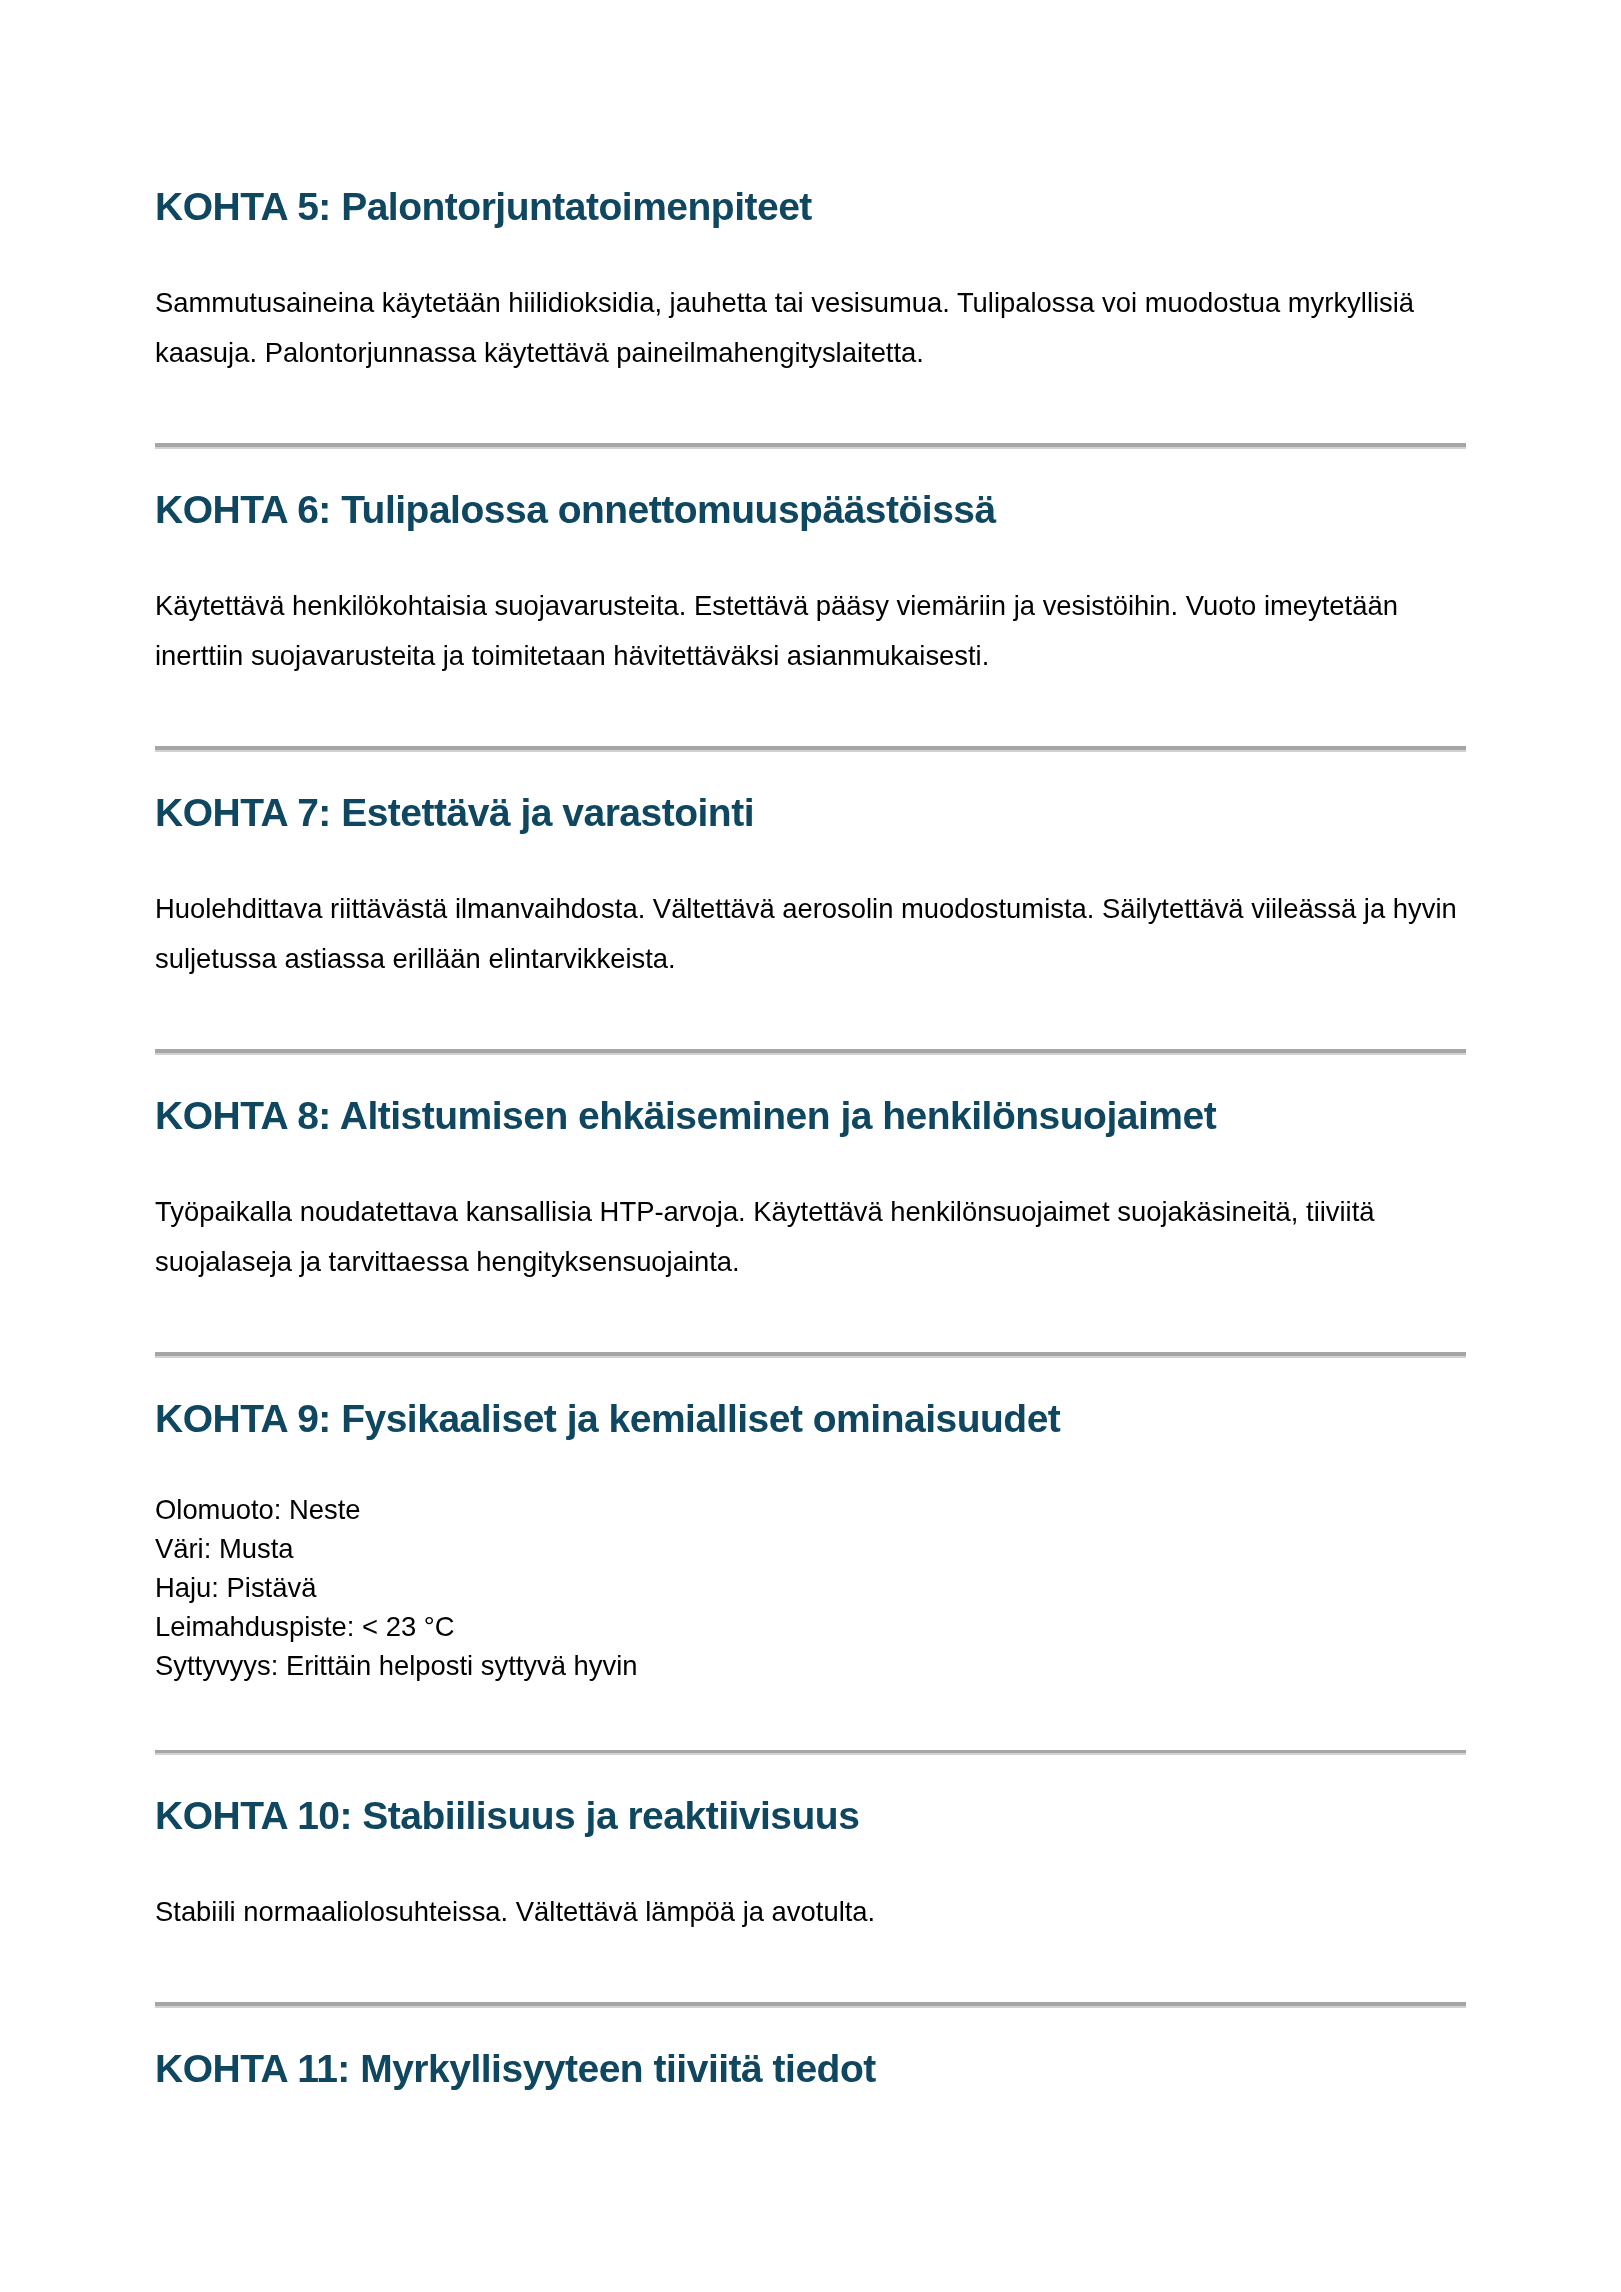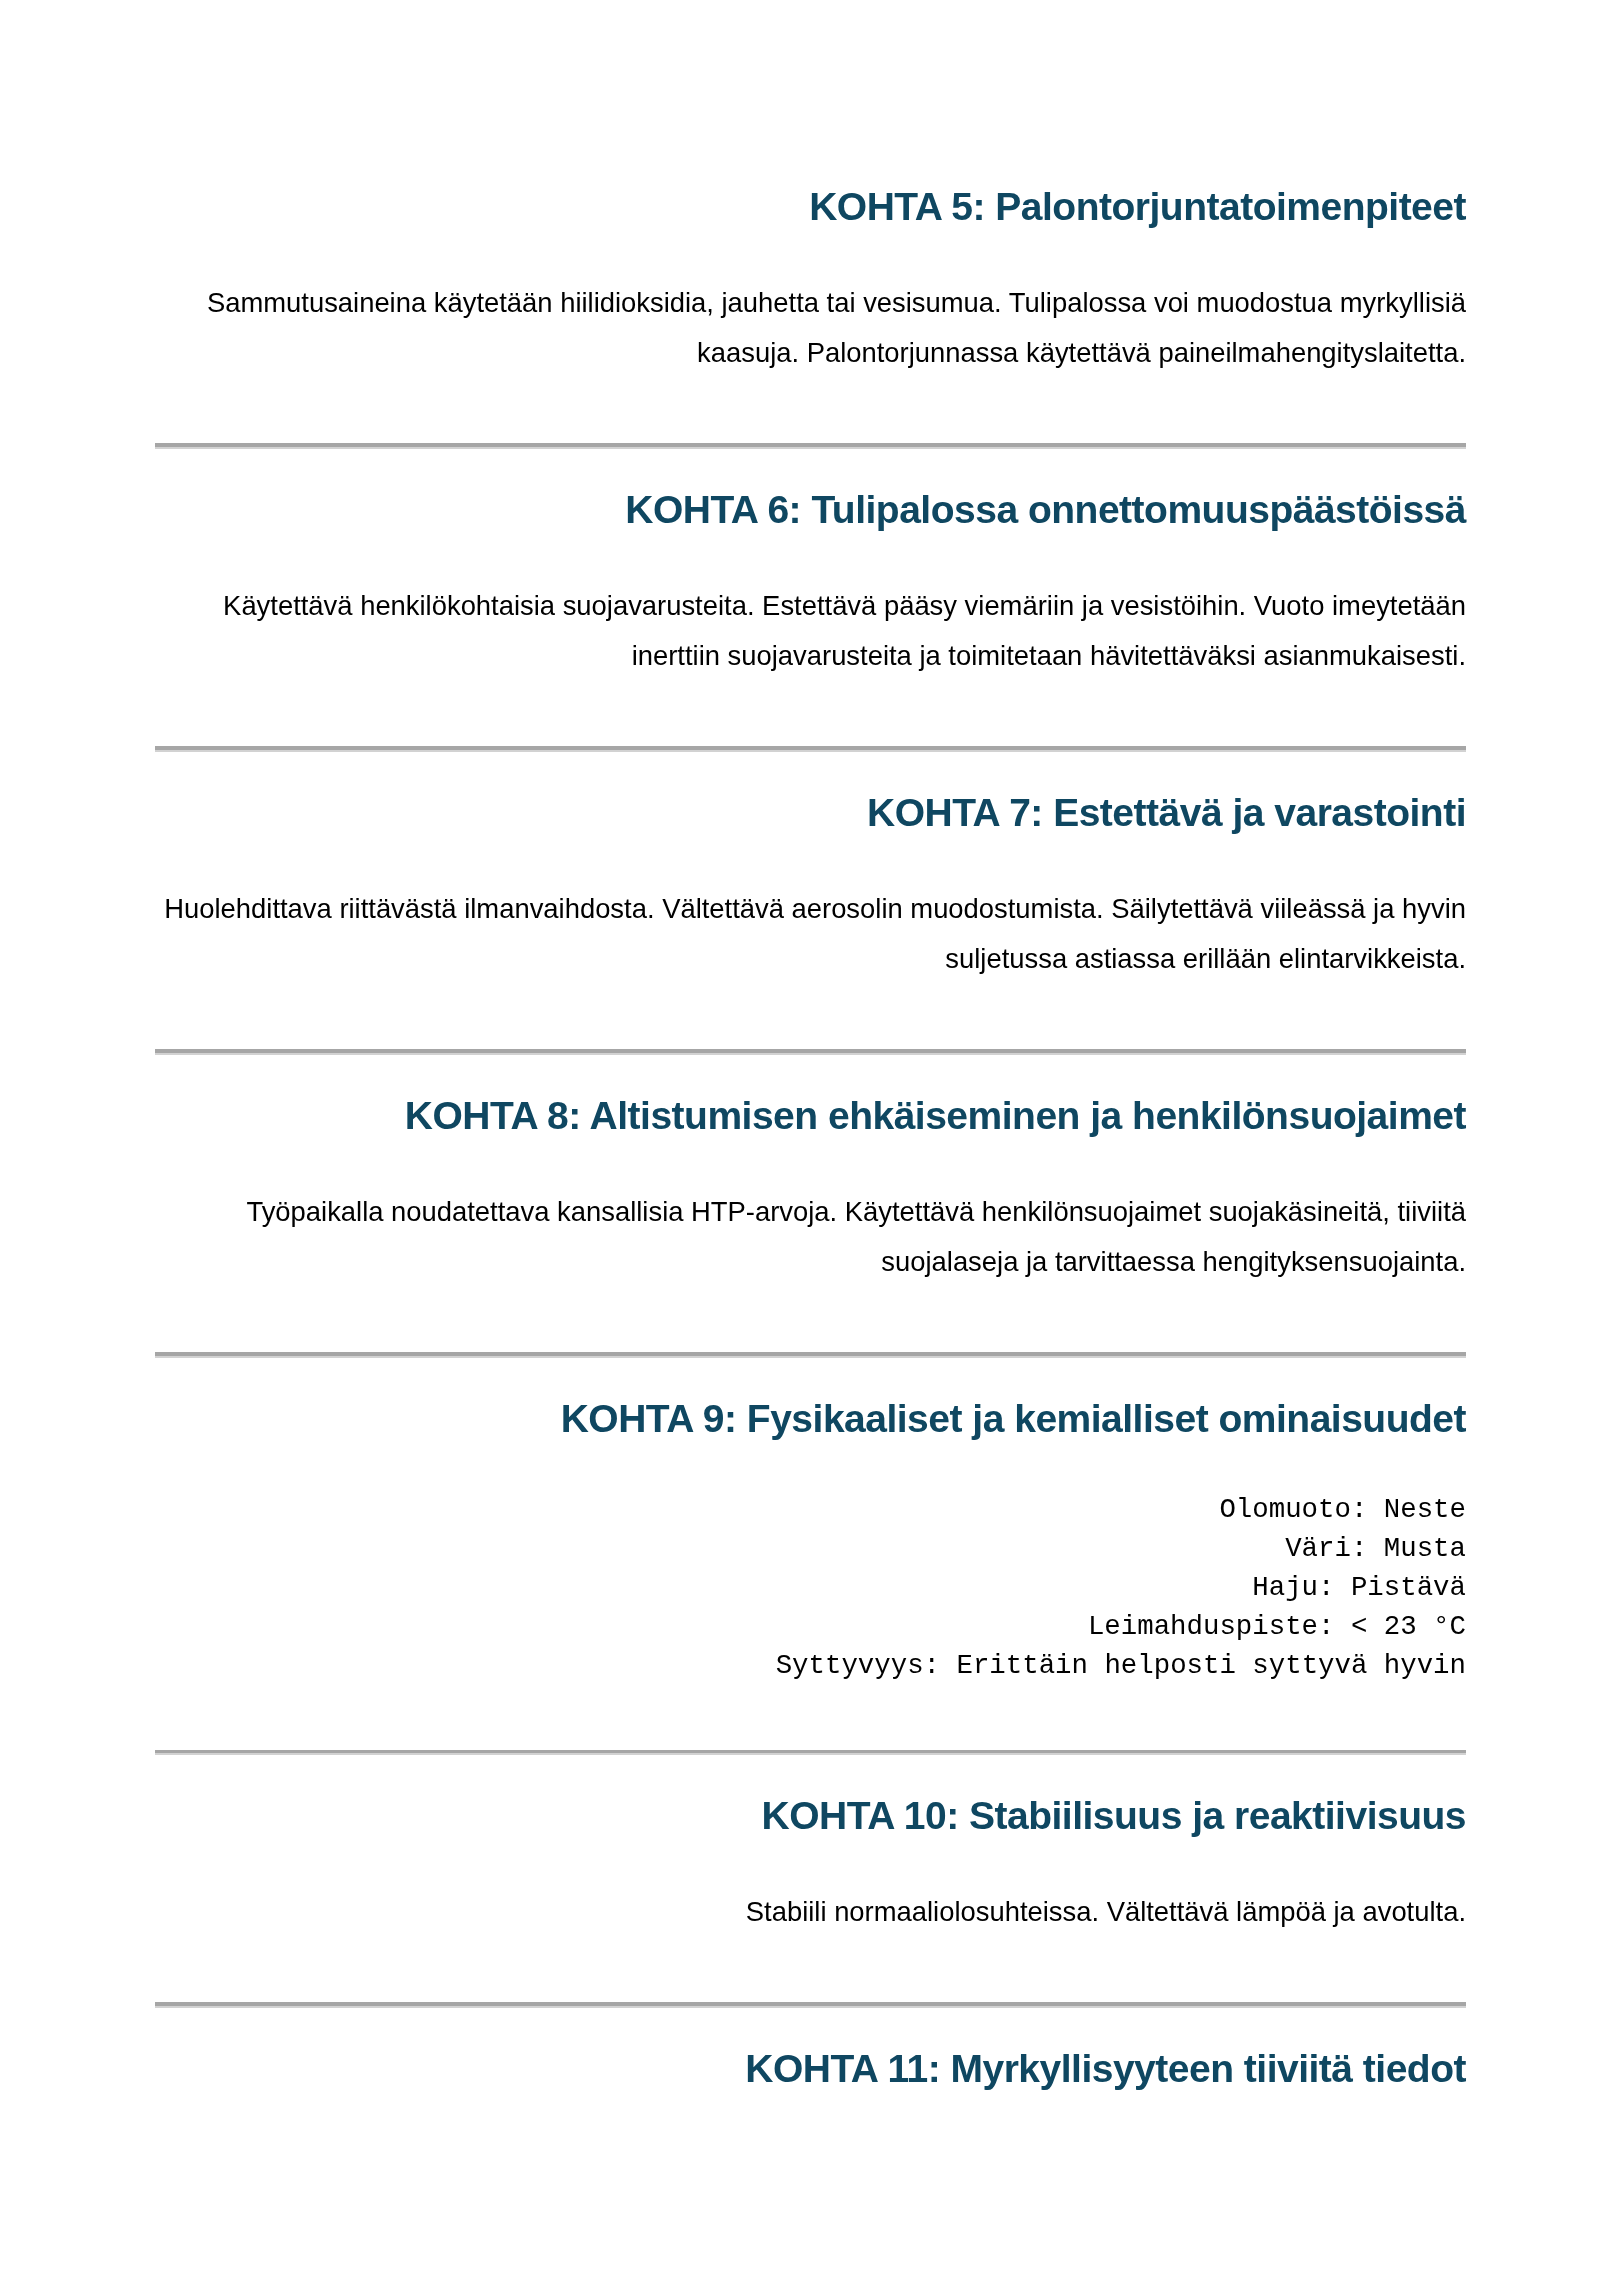--- a/index.html
+++ b/index.html
@@ -21,39 +21,37 @@
     height: 2293px;
     font-family: "Liberation Sans", sans-serif;
     color: var(--text-color);
     overflow: hidden;
   }
   .page {
     width: 1621px;
     height: 2293px;
     padding: 183px 155px 0 155px;
     background: var(--background);
-    text-align: right;
   }
   .section-heading {
     margin: 0 0 48px 0;
     font-size: 39px;
     line-height: 47px;
     font-weight: 700;
     letter-spacing: -0.5px;
     color: var(--heading-color);
   }
   .section-body {
     margin: 0 0 65px 0;
     font-size: 27.4px;
     line-height: 50px;
     max-width: 1313px;
   }
   .prop-list {
     margin: 0 0 65px 0;
-    font-family: Liberation Mono, monospace;
   }
   .prop-line {
     font-size: 27.4px;
     line-height: 39px;
   }
   .divider {
     height: 5.9px;
     background: var(--divider-color);
     border-bottom: 2.9px solid var(--divider-shadow-color);
     margin: 0 0 37px 0;

